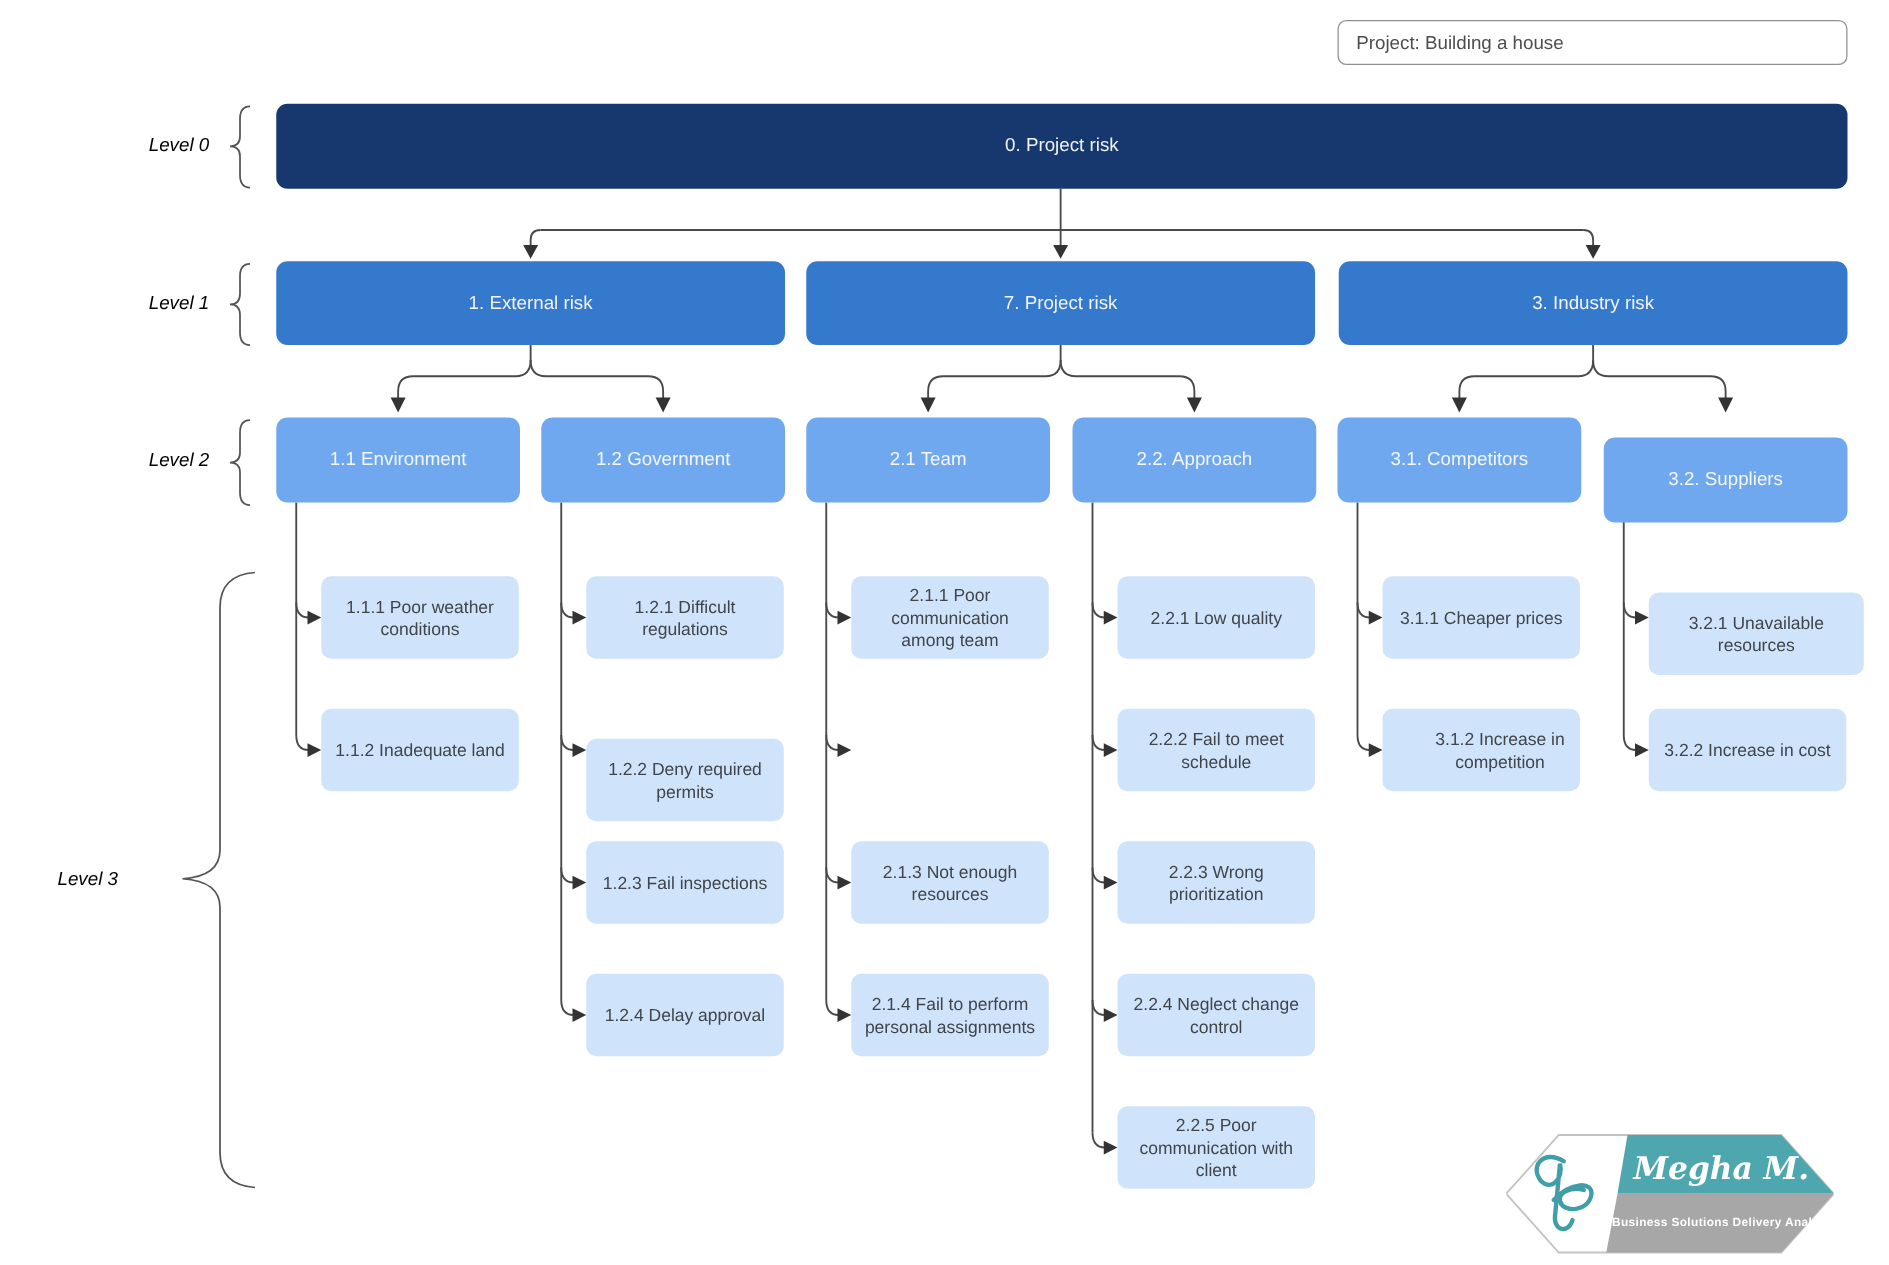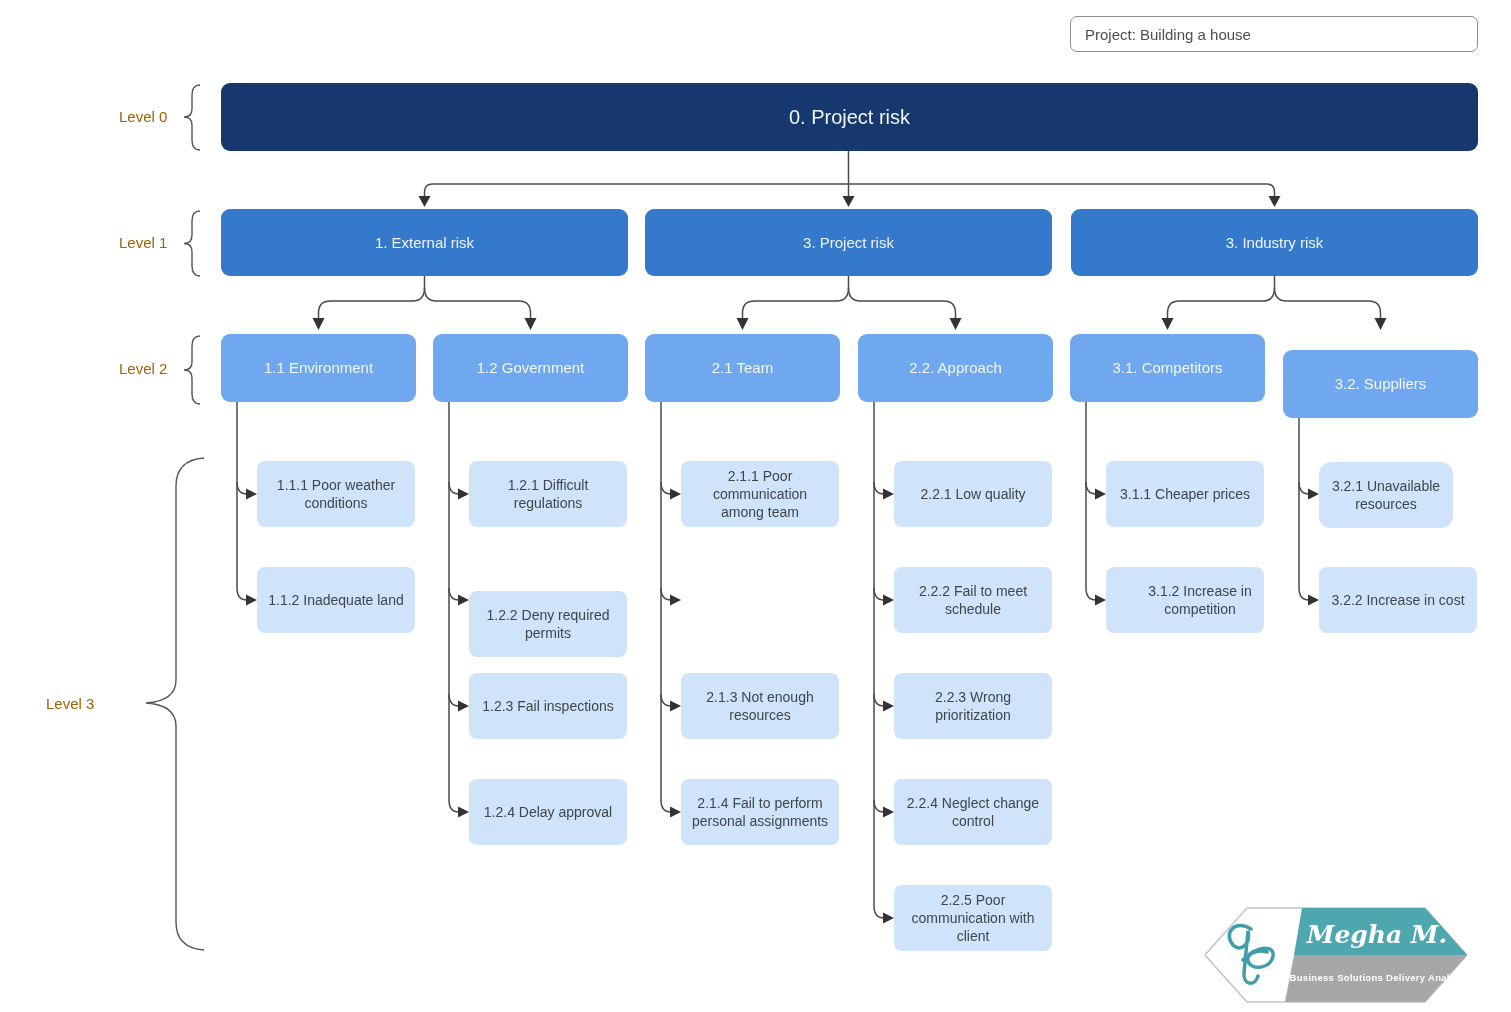--- a/index.html
+++ b/index.html
@@ -11,25 +11,25 @@
   body{
     font-family:"Liberation Sans", sans-serif;
     width:1511px;height:1012px;position:relative;overflow:hidden;
   }
   .canvas{position:absolute;inset:0;width:1511px;height:1012px;background:#fff;}
   .abs{position:absolute;}
   .node{
     display:flex;align-items:center;justify-content:center;text-align:center;
     border-radius:9px;line-height:1.3;
   }
-  .n0{background:var(--level0);color:#f2f3f5;font-size:20px;}
+  .n0{background:var(--level0);color:#f2f3f5;font-size:15px;}
   .n1{background:var(--level1);color:#f2f3f5;font-size:15px;}
   .n2{background:var(--level2);color:#f4f6f9;font-size:15px;}
   .n3{background:var(--level3);color:#40454c;font-size:14px;padding:6px 10px;border-radius:8px;}
-  .lvl-label{font-size:15px;color:#a16207;white-space:nowrap;}
+  .lvl-label{font-size:15px;color:#000000;white-space:nowrap;font-style:italic;}
   .project-box{
     border:1.6px solid #8f9092;border-radius:7px;background:#fff;
     display:flex;align-items:center;padding-left:14px;
     font-size:15px;color:#4d4d4d;
   }
   svg text{font-family:"Liberation Sans", sans-serif;}
   .logo-name{font-family:"DejaVu Serif", serif;font-style:italic;font-weight:bold;}
 </style>
 </head>
 <body>
@@ -120,21 +120,21 @@
   </div>
 
   <div class="abs lvl-label" style="left:119px;top:108px;">Level 0</div>
   <div class="abs lvl-label" style="left:119px;top:234px;">Level 1</div>
   <div class="abs lvl-label" style="left:119px;top:360px;">Level 2</div>
   <div class="abs lvl-label" style="left:46px;top:695px;">Level 3</div>
 
   <div class="abs node n0" style="left:221px;top:83px;width:1257px;height:68px;">0. Project risk</div>
 
   <div class="abs node n1" style="left:221px;top:209px;width:407px;height:67px;">1. External risk</div>
-  <div class="abs node n1" style="left:645px;top:209px;width:407px;height:67px;">3. Project risk</div>
+  <div class="abs node n1" style="left:645px;top:209px;width:407px;height:67px;">7. Project risk</div>
   <div class="abs node n1" style="left:1071px;top:209px;width:407px;height:67px;">3. Industry risk</div>
 
   <div class="abs node n2" style="left:221px;top:334px;width:195px;height:68px;">1.1 Environment</div>
   <div class="abs node n2" style="left:433px;top:334px;width:195px;height:68px;">1.2 Government</div>
   <div class="abs node n2" style="left:645px;top:334px;width:195px;height:68px;">2.1 Team</div>
   <div class="abs node n2" style="left:858px;top:334px;width:195px;height:68px;">2.2. Approach</div>
   <div class="abs node n2" style="left:1070px;top:334px;width:195px;height:68px;">3.1. Competitors</div>
   <div class="abs node n2" style="left:1283px;top:334px;width:195px;height:68px;margin-top:16px;">3.2. Suppliers</div>
 
   <div class="abs node n3" style="left:257px;top:461px;width:158px;height:66px;">1.1.1 Poor weather conditions</div>
@@ -151,21 +151,21 @@
 
   <div class="abs node n3" style="left:894px;top:461px;width:158px;height:66px;">2.2.1 Low quality</div>
   <div class="abs node n3" style="left:894px;top:567px;width:158px;height:66px;">2.2.2 Fail to meet schedule</div>
   <div class="abs node n3" style="left:894px;top:673px;width:158px;height:66px;">2.2.3 Wrong prioritization</div>
   <div class="abs node n3" style="left:894px;top:779px;width:158px;height:66px;">2.2.4 Neglect change control</div>
   <div class="abs node n3" style="left:894px;top:885px;width:158px;height:66px;">2.2.5 Poor communication with client</div>
 
   <div class="abs node n3" style="left:1106px;top:461px;width:158px;height:66px;">3.1.1 Cheaper prices</div>
   <div class="abs node n3" style="left:1106px;top:567px;width:158px;height:66px;padding-left:40px;">3.1.2 Increase in competition</div>
 
-  <div class="abs node n3" style="left:1319px;top:462px;width:134px;height:66px;border-radius:12px;">3.2.1 Unavailable resources</div>
+  <div class="abs node n3" style="left:1319px;top:474px;width:172px;height:66px;">3.2.1 Unavailable resources</div>
   <div class="abs node n3" style="left:1319px;top:567px;width:158px;height:66px;">3.2.2 Increase in cost</div>
 
   <svg class="abs" style="left:1205px;top:905px;" width="262" height="100" viewBox="0 0 262 100">
     <polygon points="0,50 42,3 220,3 262,50 220,97 42,97" fill="#ffffff" stroke="#c3c3c3" stroke-width="1.5"></polygon>
     <polygon points="97,3 220,3 262,50 89,50" fill="#4ea7af"></polygon>
     <polygon points="89,50 262,50 220,97 80,97" fill="#a7a7a7"></polygon>
     <g stroke="#3f9ea8" stroke-width="3.5" fill="none" stroke-linecap="round">
       <path d="M46 24 C 30 14, 18 28, 28 40 C 36 48, 46 38, 43 26 L 39 68 C 38 80, 50 82, 53 71"></path>
       <path d="M38 55 C 52 40, 70 40, 68 51 C 66 64, 46 66, 43 56 C 41 49, 52 44, 62 47"></path>
     </g>

